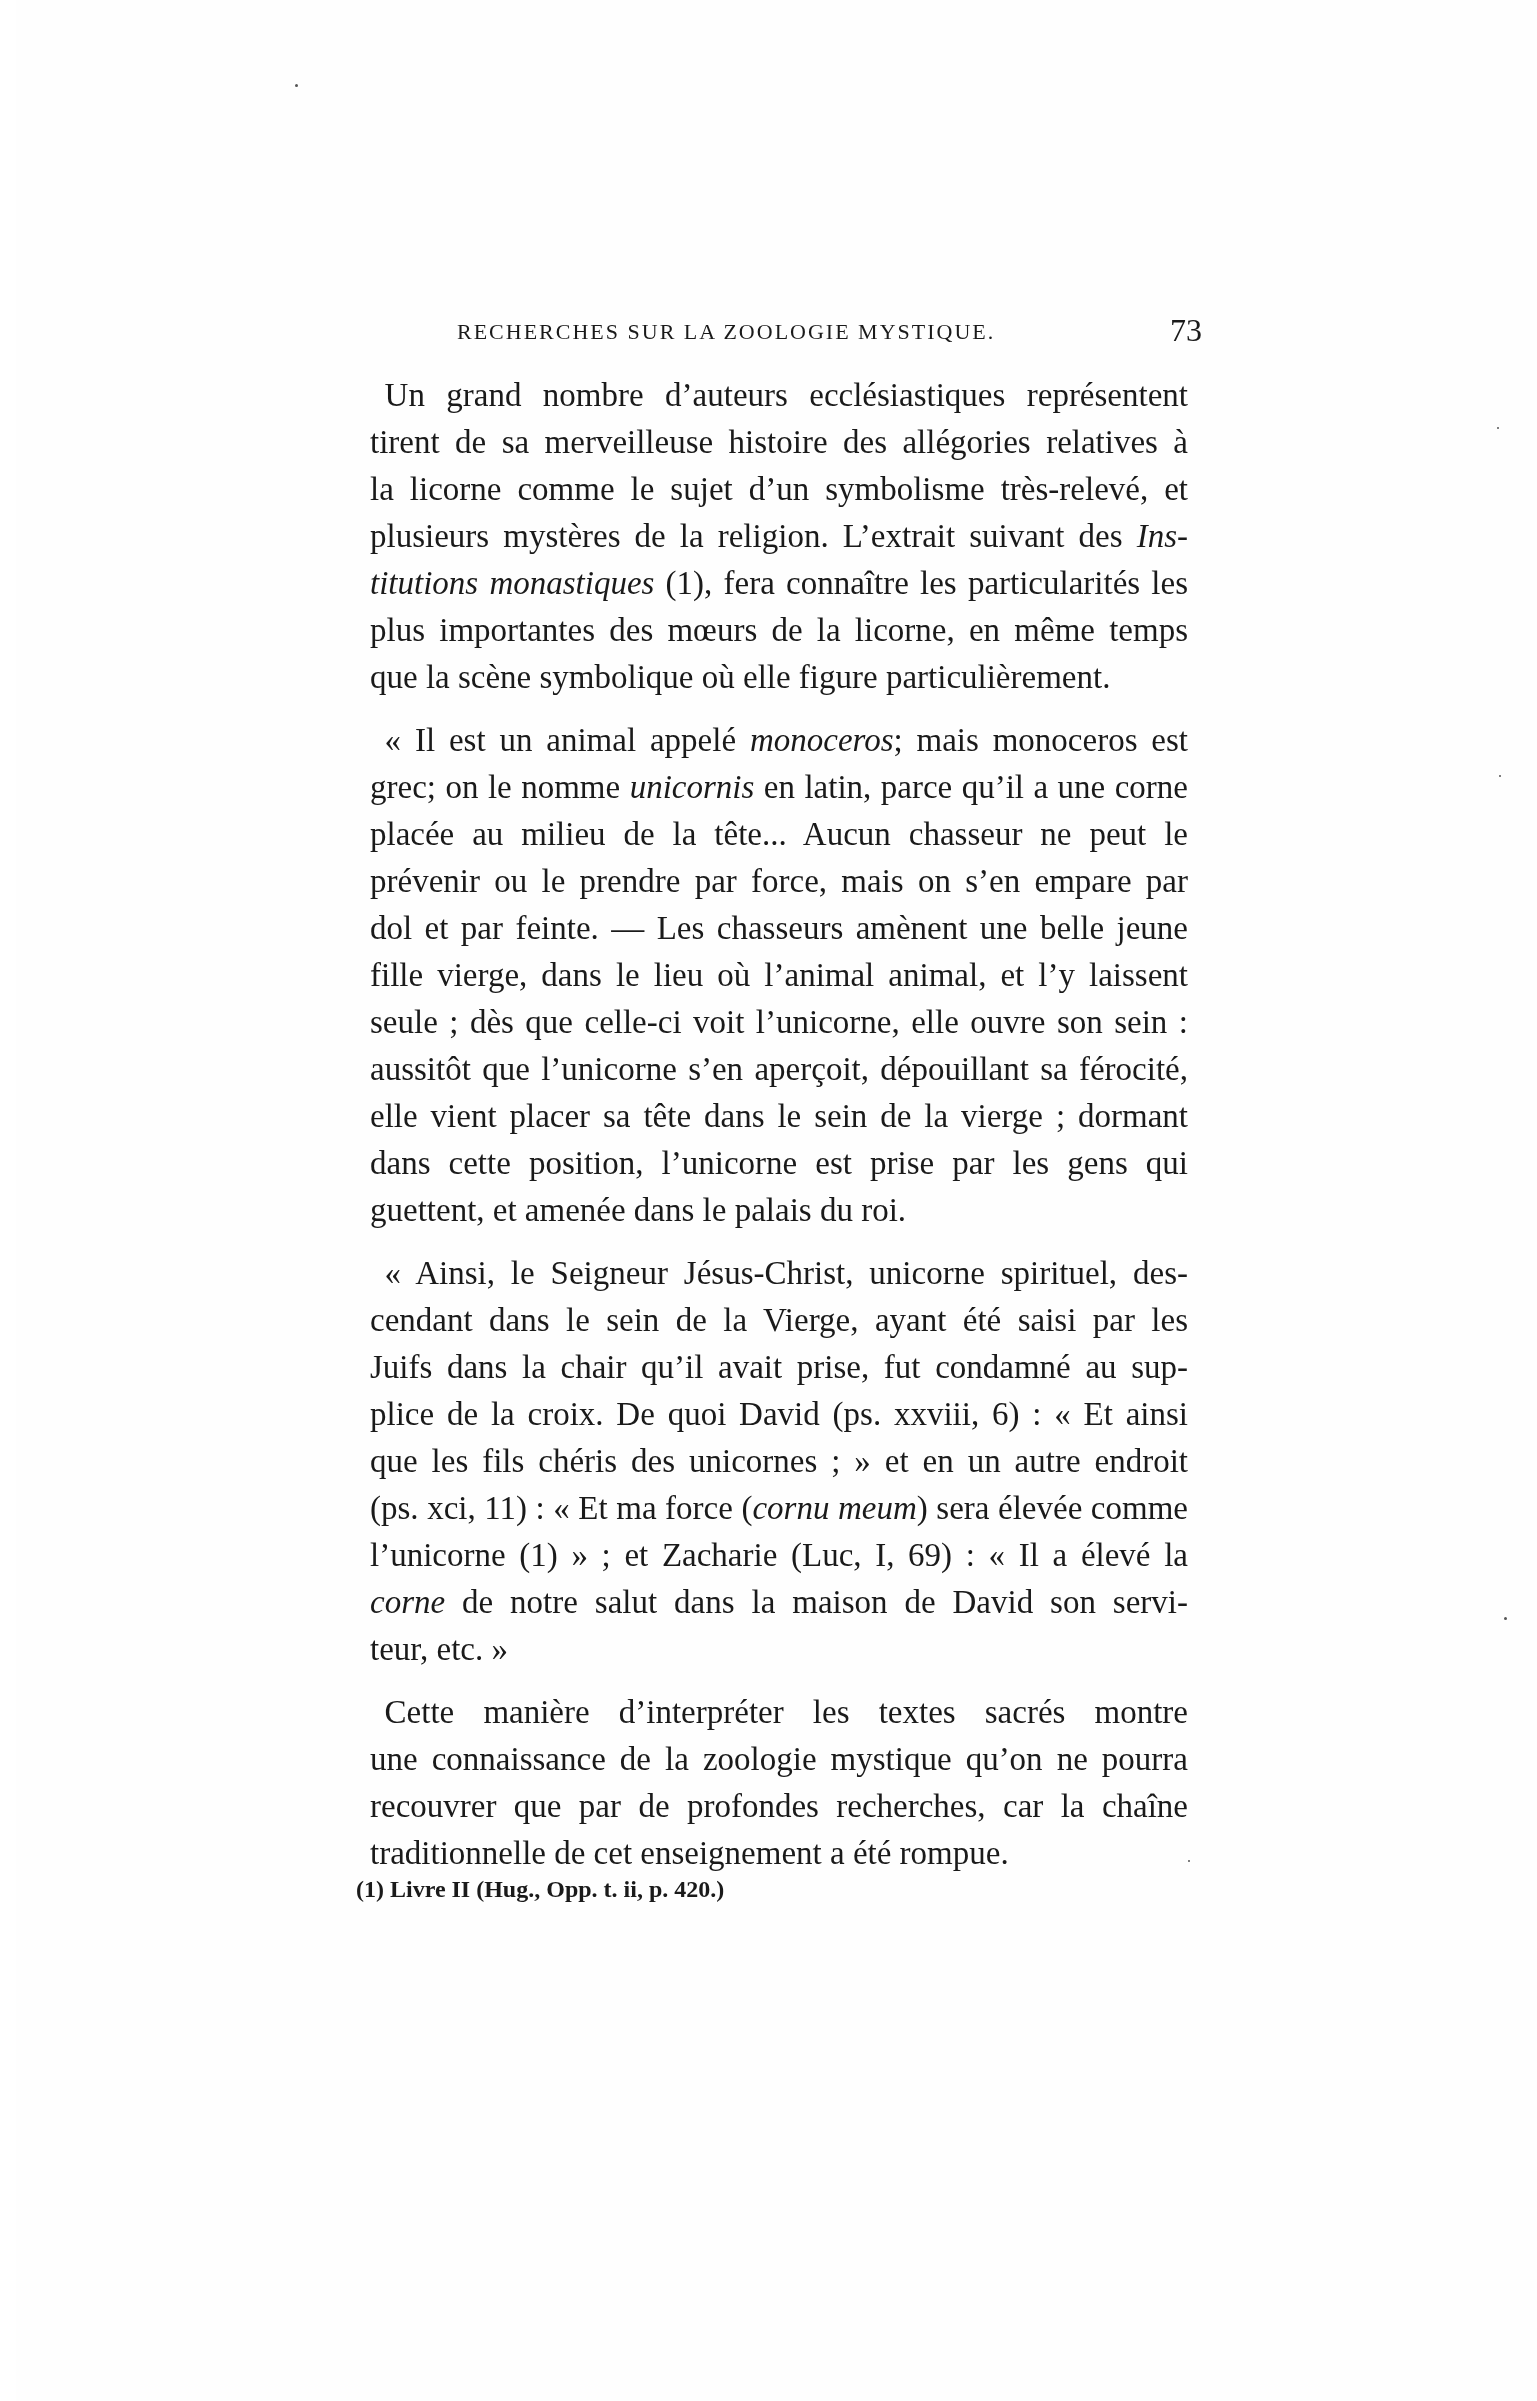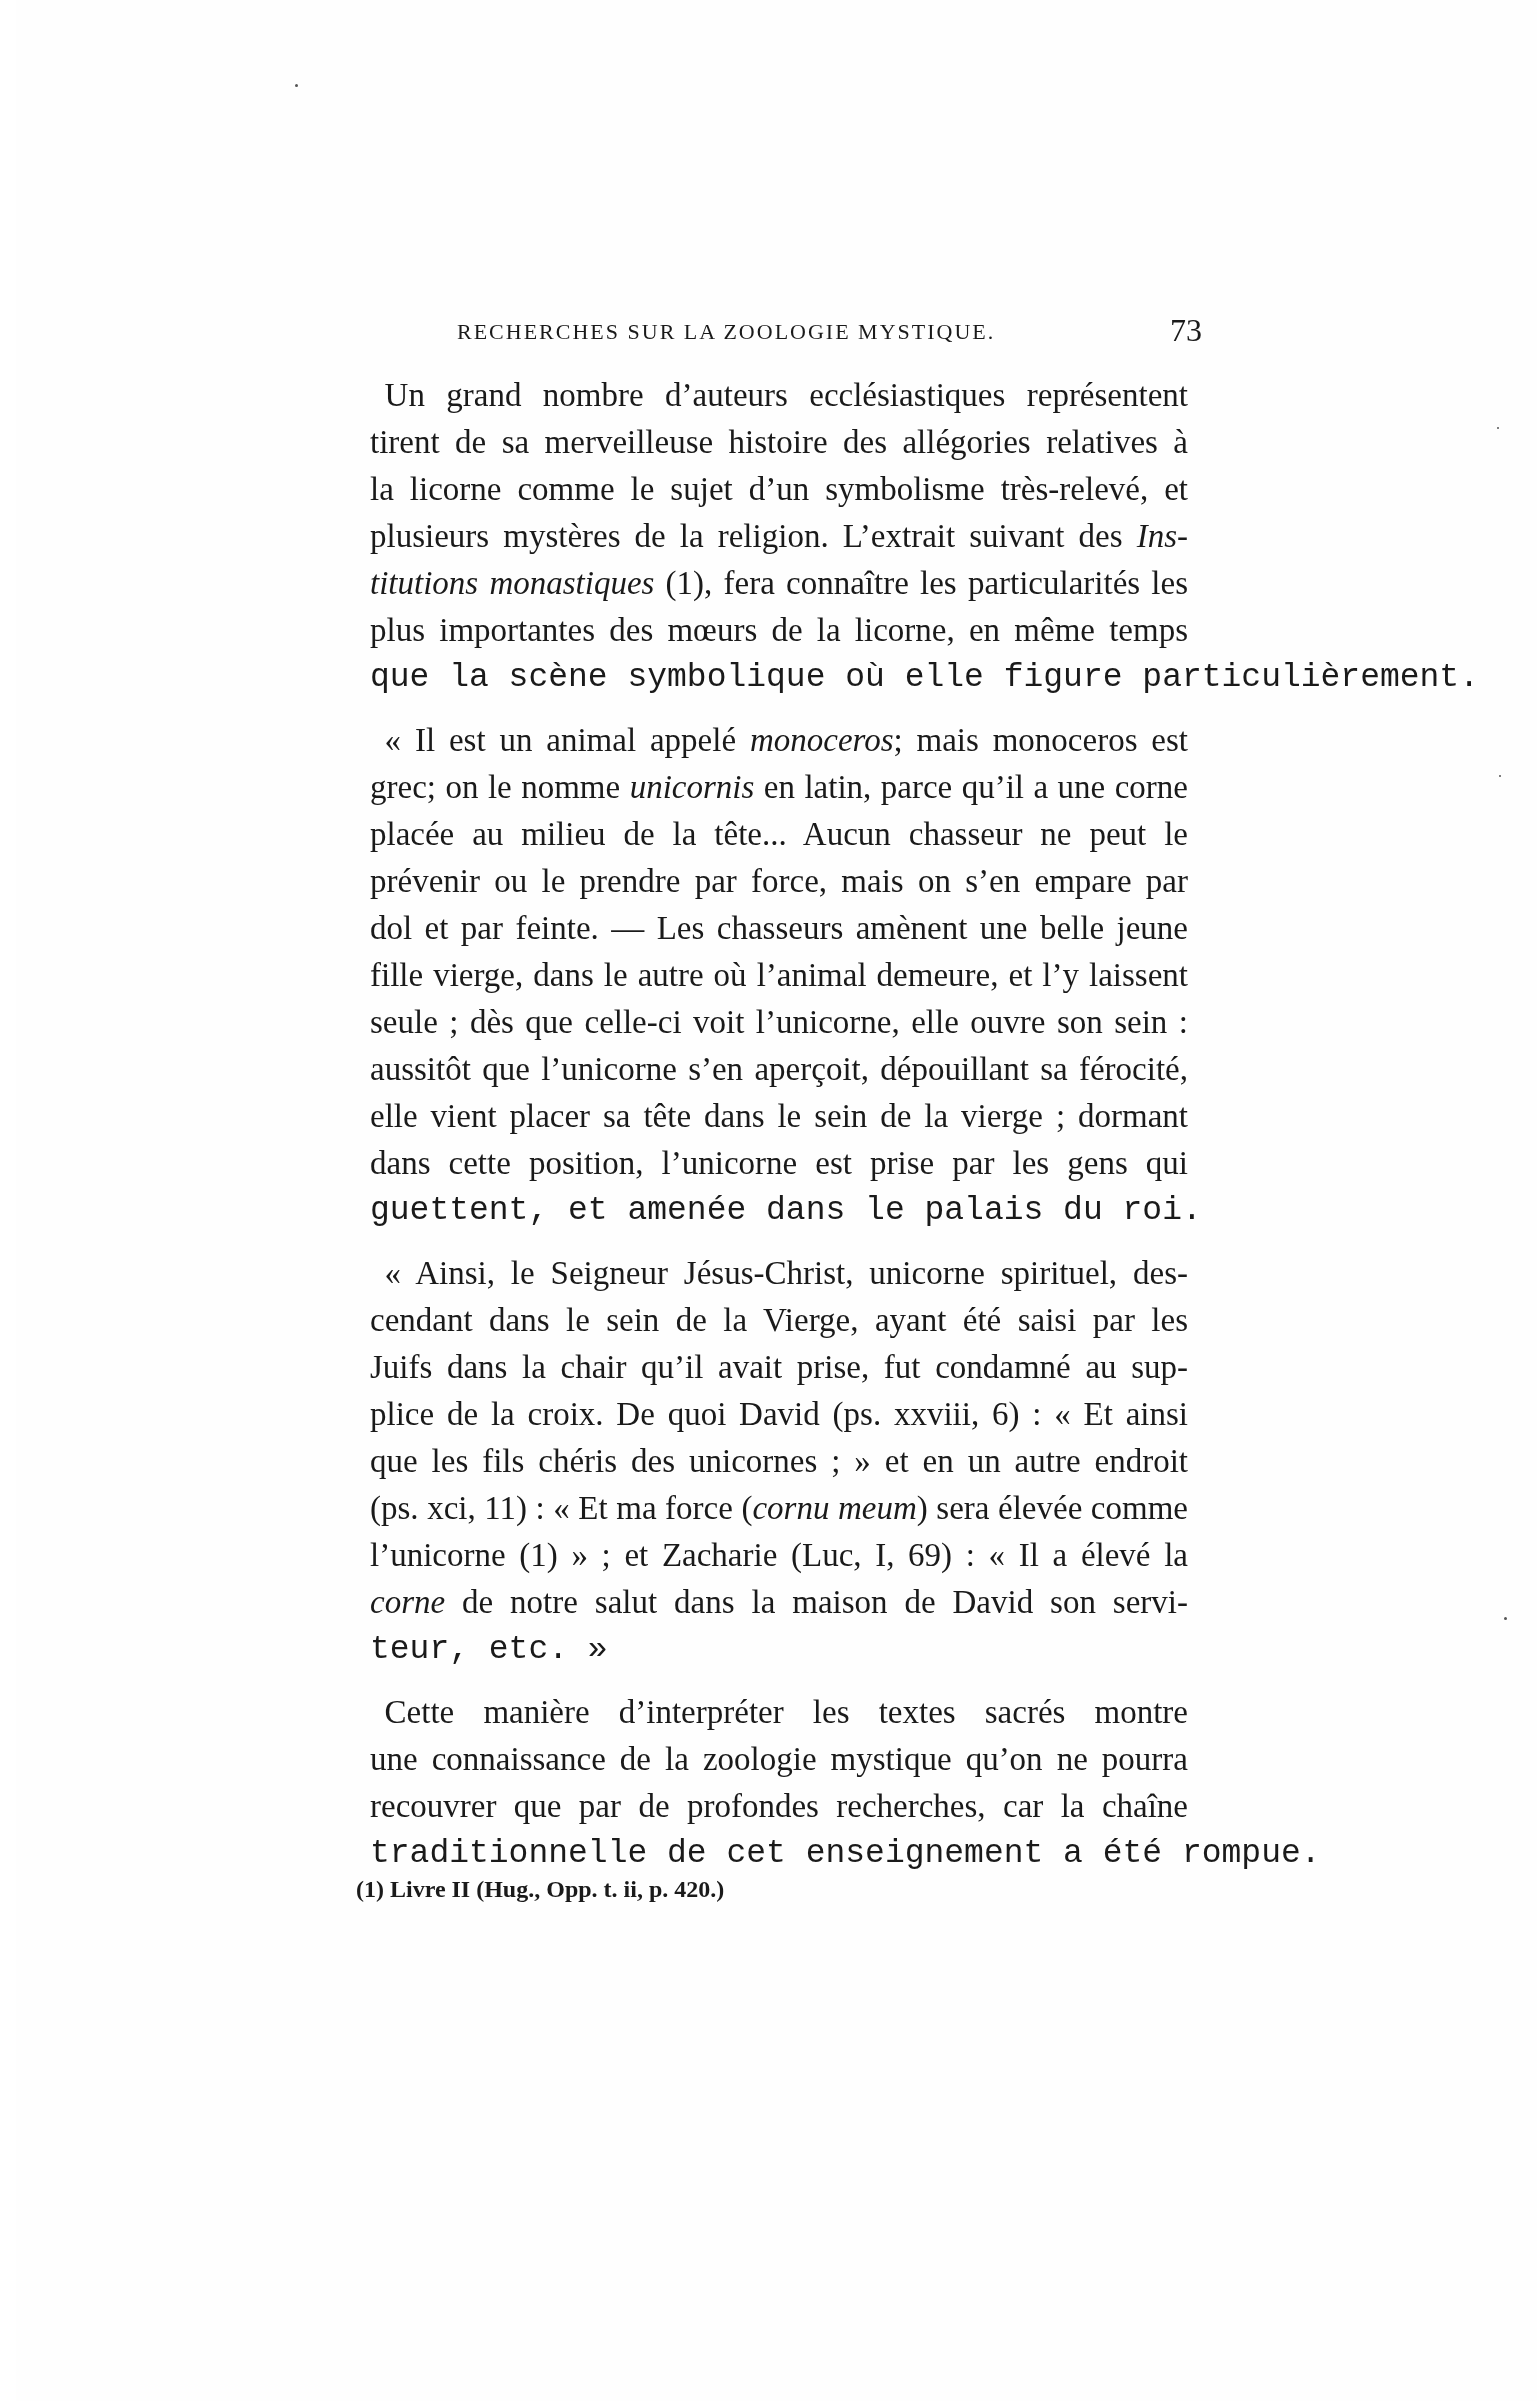--- a/index.html
+++ b/index.html
@@ -22,21 +22,21 @@
     .body-text {
       position: absolute; left: 338px; top: 356px; width: 850px;
       font-size: 33px; line-height: 47px;
     }
     .para { margin: 16px; }
     .para + .para { margin-top: 4.9px; }
     .line {
       display: block; text-align: justify; text-align-last: justify;
       white-space: nowrap; height: 47px; overflow: visible;
     }
-    .line.last { text-align-last: left; font-family: Liberation Mono, monospace; }
+    .line.last { text-align-last: left; }
     .line.indent { padding-left: 14.6px; }
     .line .it { font-style: italic; }
     .footnote {
       position: absolute; left: 340px; top: 1876px; font-size: 24px; font-weight: bold;
     }
     .speck { position: absolute; background: #555; border-radius: 50%; }
     .edge-line { position: absolute; background: #777; }
   </style>
 </head>
 <body>
@@ -57,21 +57,21 @@
         <span class="line"><span class="it">titutions monastiques</span><span> (1), fera connaître les particularités les</span></span>
         <span class="line"><span>plus importantes des mœurs de la licorne, en même temps</span></span>
         <span class="line last"><span>que la scène symbolique où elle figure particulièrement.</span></span>
       </div>
       <div class="para">
         <span class="line indent"><span>« Il est un animal appelé </span><span class="it">monoceros</span><span>; mais monoceros est</span></span>
         <span class="line"><span>grec; on le nomme </span><span class="it">unicornis</span><span> en latin, parce qu’il a une corne</span></span>
         <span class="line"><span>placée au milieu de la tête... Aucun chasseur ne peut le</span></span>
         <span class="line"><span>prévenir ou le prendre par force, mais on s’en empare par</span></span>
         <span class="line"><span>dol et par feinte. — Les chasseurs amènent une belle jeune</span></span>
-        <span class="line"><span>fille vierge, dans le autre où l’animal demeure, et l’y laissent</span></span>
+        <span class="line"><span>fille vierge, dans le lieu où l’animal animal, et l’y laissent</span></span>
         <span class="line"><span>seule ; dès que celle-ci voit l’unicorne, elle ouvre son sein :</span></span>
         <span class="line"><span>aussitôt que l’unicorne s’en aperçoit, dépouillant sa férocité,</span></span>
         <span class="line"><span>elle vient placer sa tête dans le sein de la vierge ; dormant</span></span>
         <span class="line"><span>dans cette position, l’unicorne est prise par les gens qui</span></span>
         <span class="line last"><span>guettent, et amenée dans le palais du roi.</span></span>
       </div>
       <div class="para">
         <span class="line indent"><span>« Ainsi, le Seigneur Jésus-Christ, unicorne spirituel, des-</span></span>
         <span class="line"><span>cendant dans le sein de la Vierge, ayant été saisi par les</span></span>
         <span class="line"><span>Juifs dans la chair qu’il avait prise, fut condamné au sup-</span></span>

